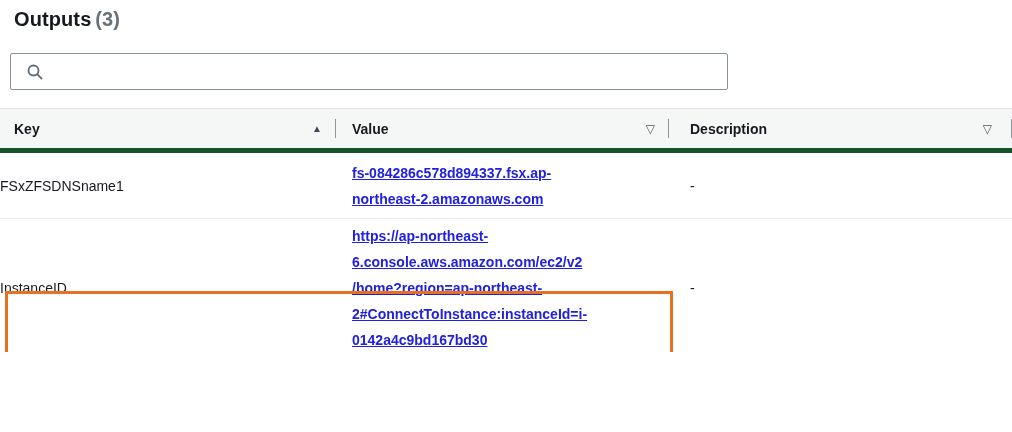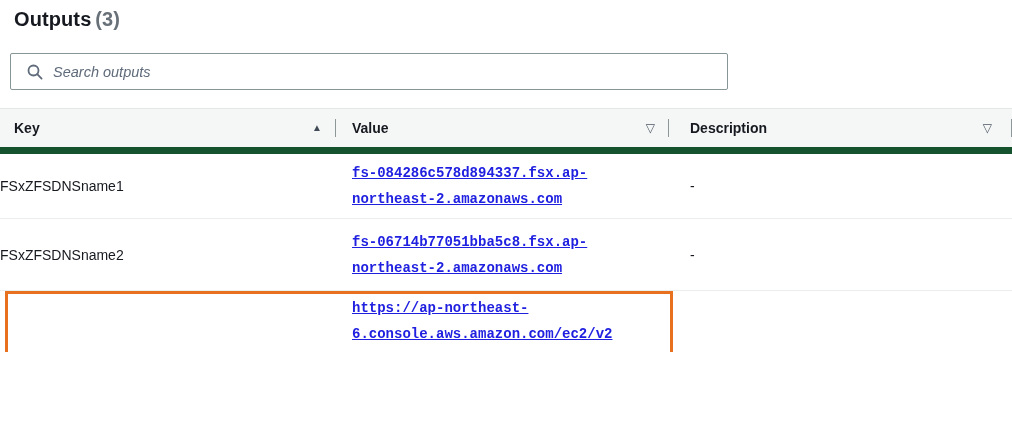--- a/index.html
+++ b/index.html
@@ -76,21 +76,21 @@
     table-layout: fixed;
   }
   col.c-key { width: 336px; }
   col.c-value { width: 333px; }
   col.c-desc { width: 343px; }
 
   th {
     height: 42px;
     background: #f5f6f6;
     border-top: 1px solid #e2e6e6;
-    border-bottom: 7px solid #14532d;
+    border-bottom: 5px solid #14532d;
     font-size: 14px;
     font-weight: 700;
     text-align: left;
     position: relative;
     box-sizing: border-box;
     padding: 0;
     cursor: pointer;
     margin-top: 45px;
   }
   th .th-inner {
@@ -134,21 +134,20 @@
 
   a.value-link {
     color: #2020e0;
     font-weight: 700;
     text-decoration: underline;
     white-space: pre-line;
     line-height: 26px;
     font-size: 14px;
     display: inline-block;
     cursor: pointer;
-    font-family: Liberation Mono, monospace;
   }
 
   
   .highlight-box {
     position: absolute;
     left: 5px;
     top: 291px;
     width: 668px;
     height: 134px;
     border: 3px solid #e8711f;
@@ -164,21 +163,20 @@
 
   <div class="title-bar">
     <span>Outputs</span><span class="count">(3)</span>
   </div>
 
   <div class="search-box">
     <svg width="16" height="16" viewBox="0 0 16 16">
       <circle cx="6.5" cy="6.5" r="5" fill="none" stroke="#5f6b7a" stroke-width="1.8"></circle>
       <line x1="10.2" y1="10.2" x2="14.6" y2="14.6" stroke="#5f6b7a" stroke-width="1.8" stroke-linecap="round"></line>
     </svg>
-    <input type="text" placeholder="Search outputs" style="">
   </div>
 
   <table class="outputs">
     <colgroup>
       <col class="c-key">
         <col class="c-value">
         <col class="c-desc">
     </colgroup>
     <thead>
       <tr>
@@ -202,26 +200,20 @@
         </th>
       </tr>
     </thead>
     <tbody>
       <tr class="r1">
         <td class="cell-key">FSxZFSDNSname1</td>
         <td class="cell-value"><a class="value-link">fs-084286c578d894337.fsx.ap-
 northeast-2.amazonaws.com</a></td>
         <td class="cell-desc">-</td>
       </tr>
-      <tr class="r2">
-        <td class="cell-key">FSxZFSDNSname2</td>
-        <td class="cell-value"><a class="value-link">fs-06714b77051bba5c8.fsx.ap-
-northeast-2.amazonaws.com</a></td>
-        <td class="cell-desc">-</td>
-      </tr>
       <tr class="r3">
         <td class="cell-key">InstanceID</td>
         <td class="cell-value"><a class="value-link">https://ap-northeast-
 6.console.aws.amazon.com/ec2/v2
 /home?region=ap-northeast-
 2#ConnectToInstance:instanceId=i-
 0142a4c9bd167bd30</a></td>
         <td class="cell-desc">-</td>
       </tr>
     </tbody>

